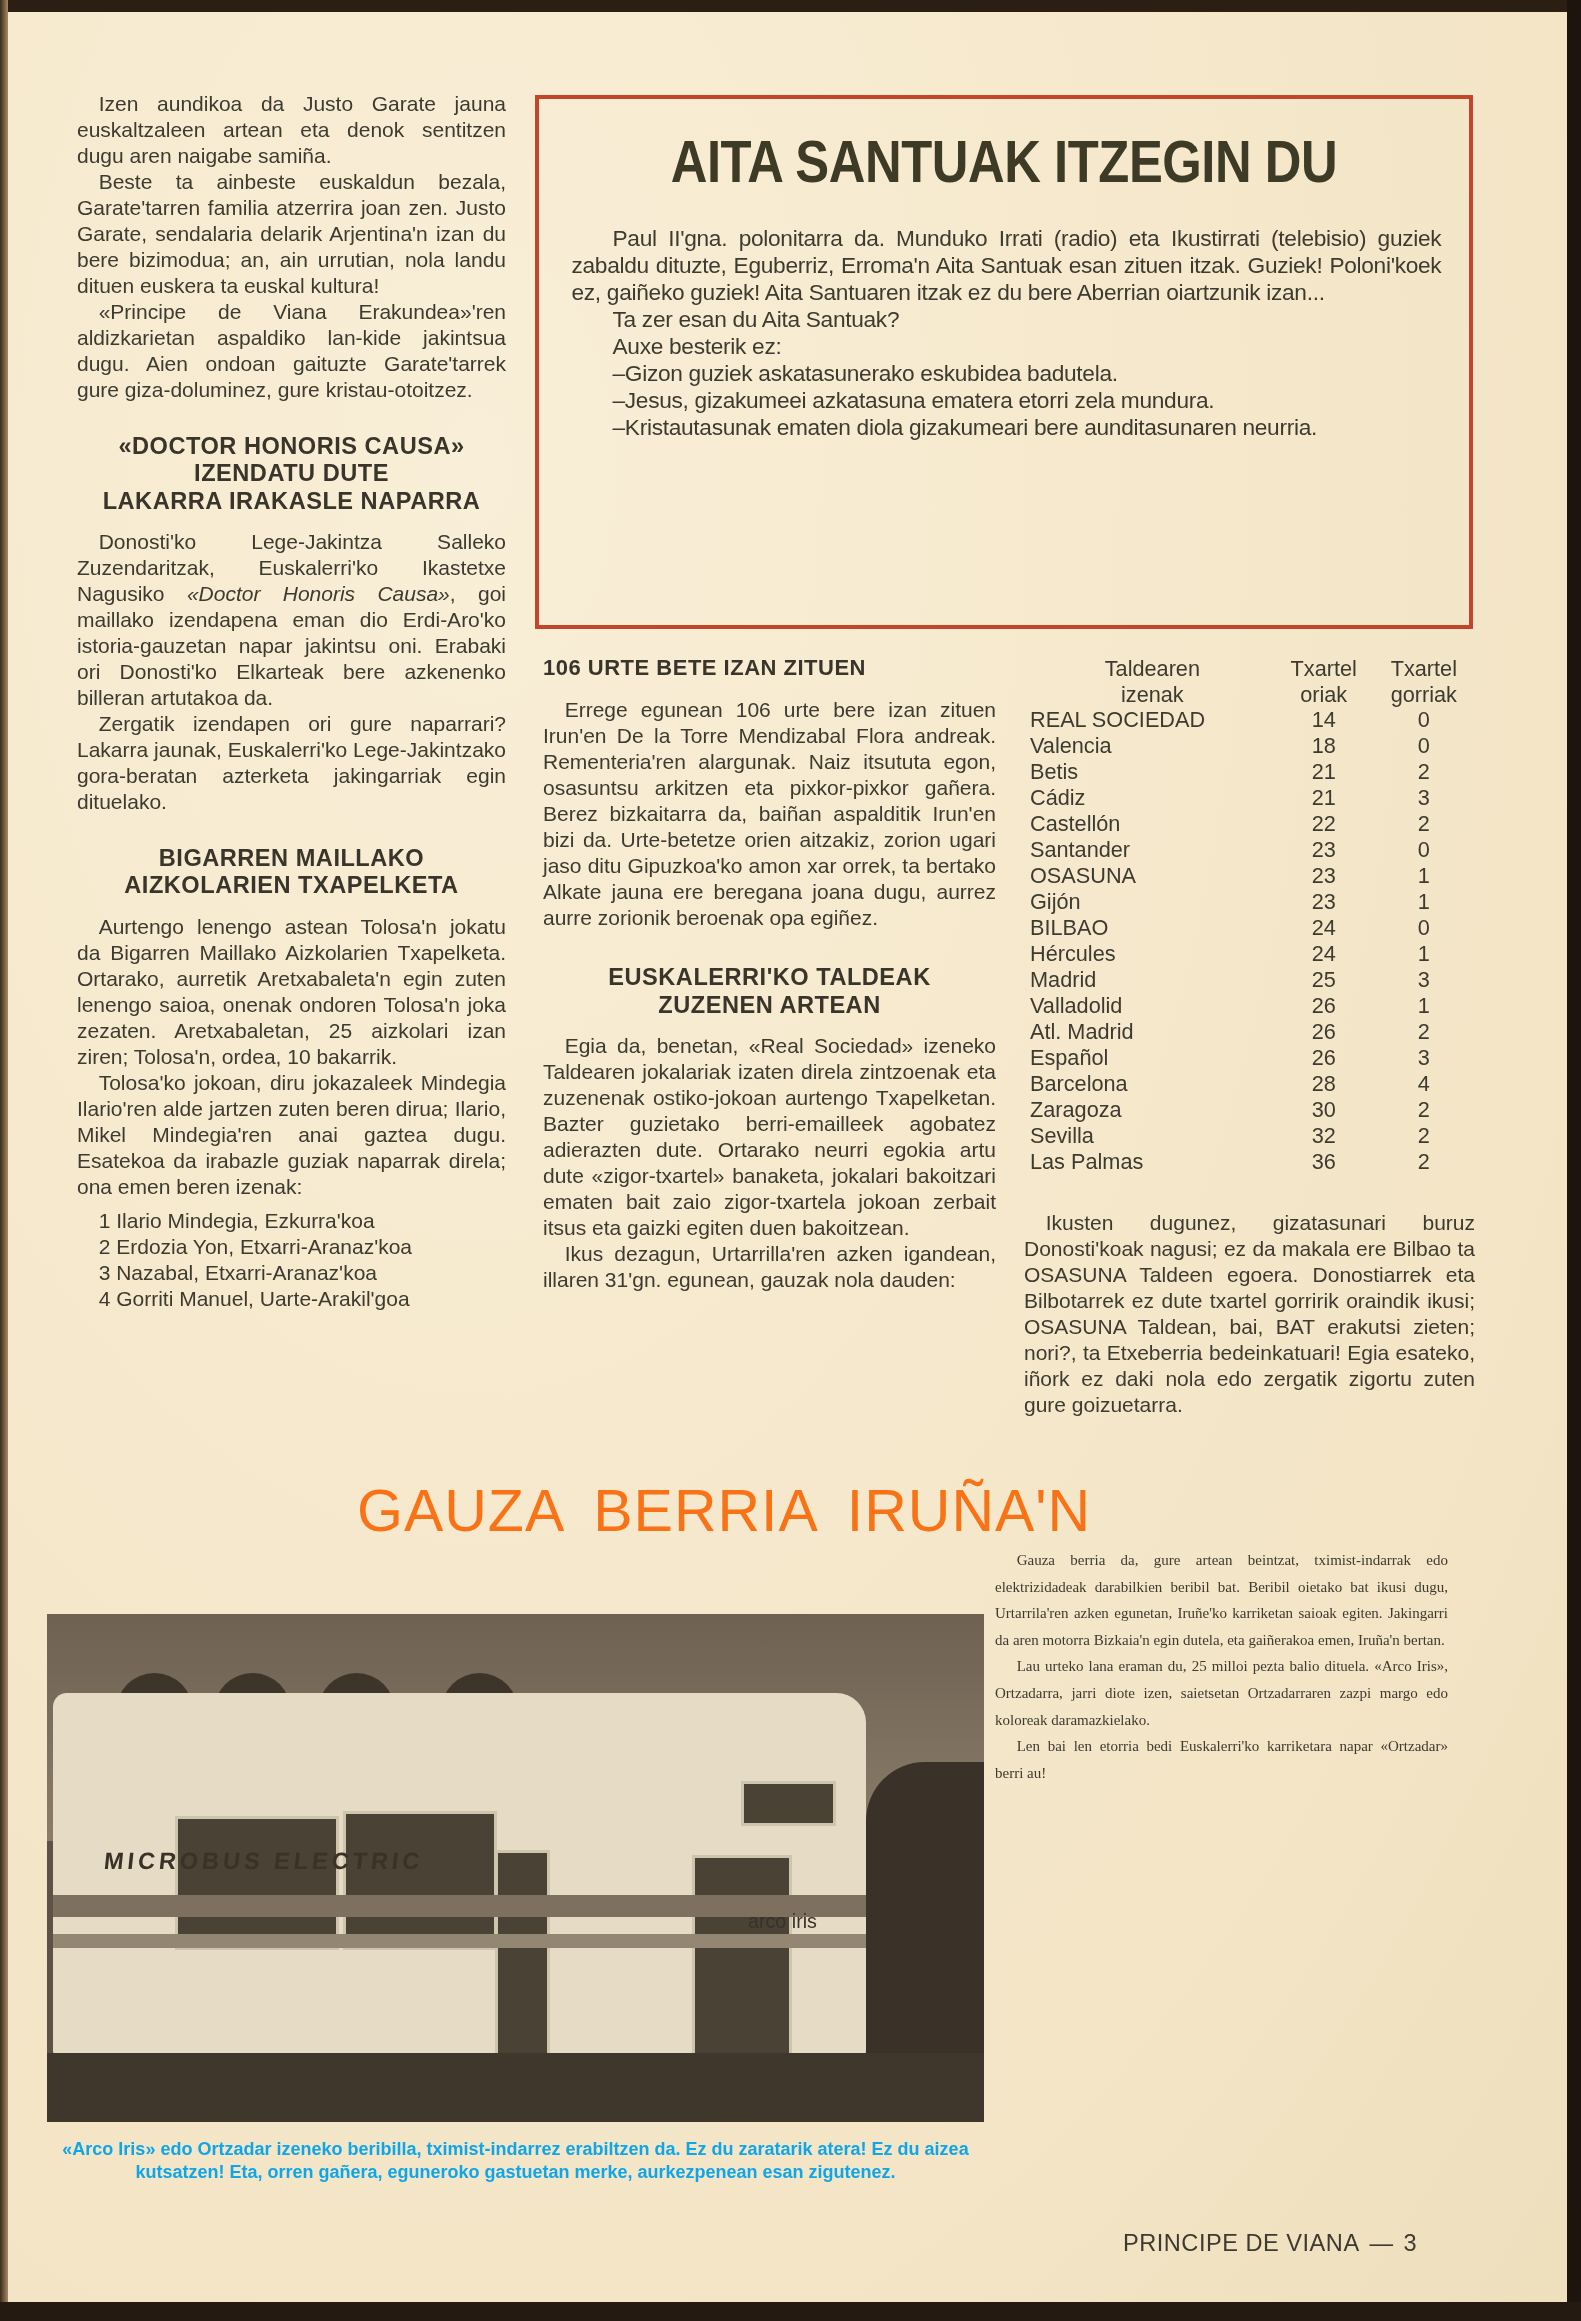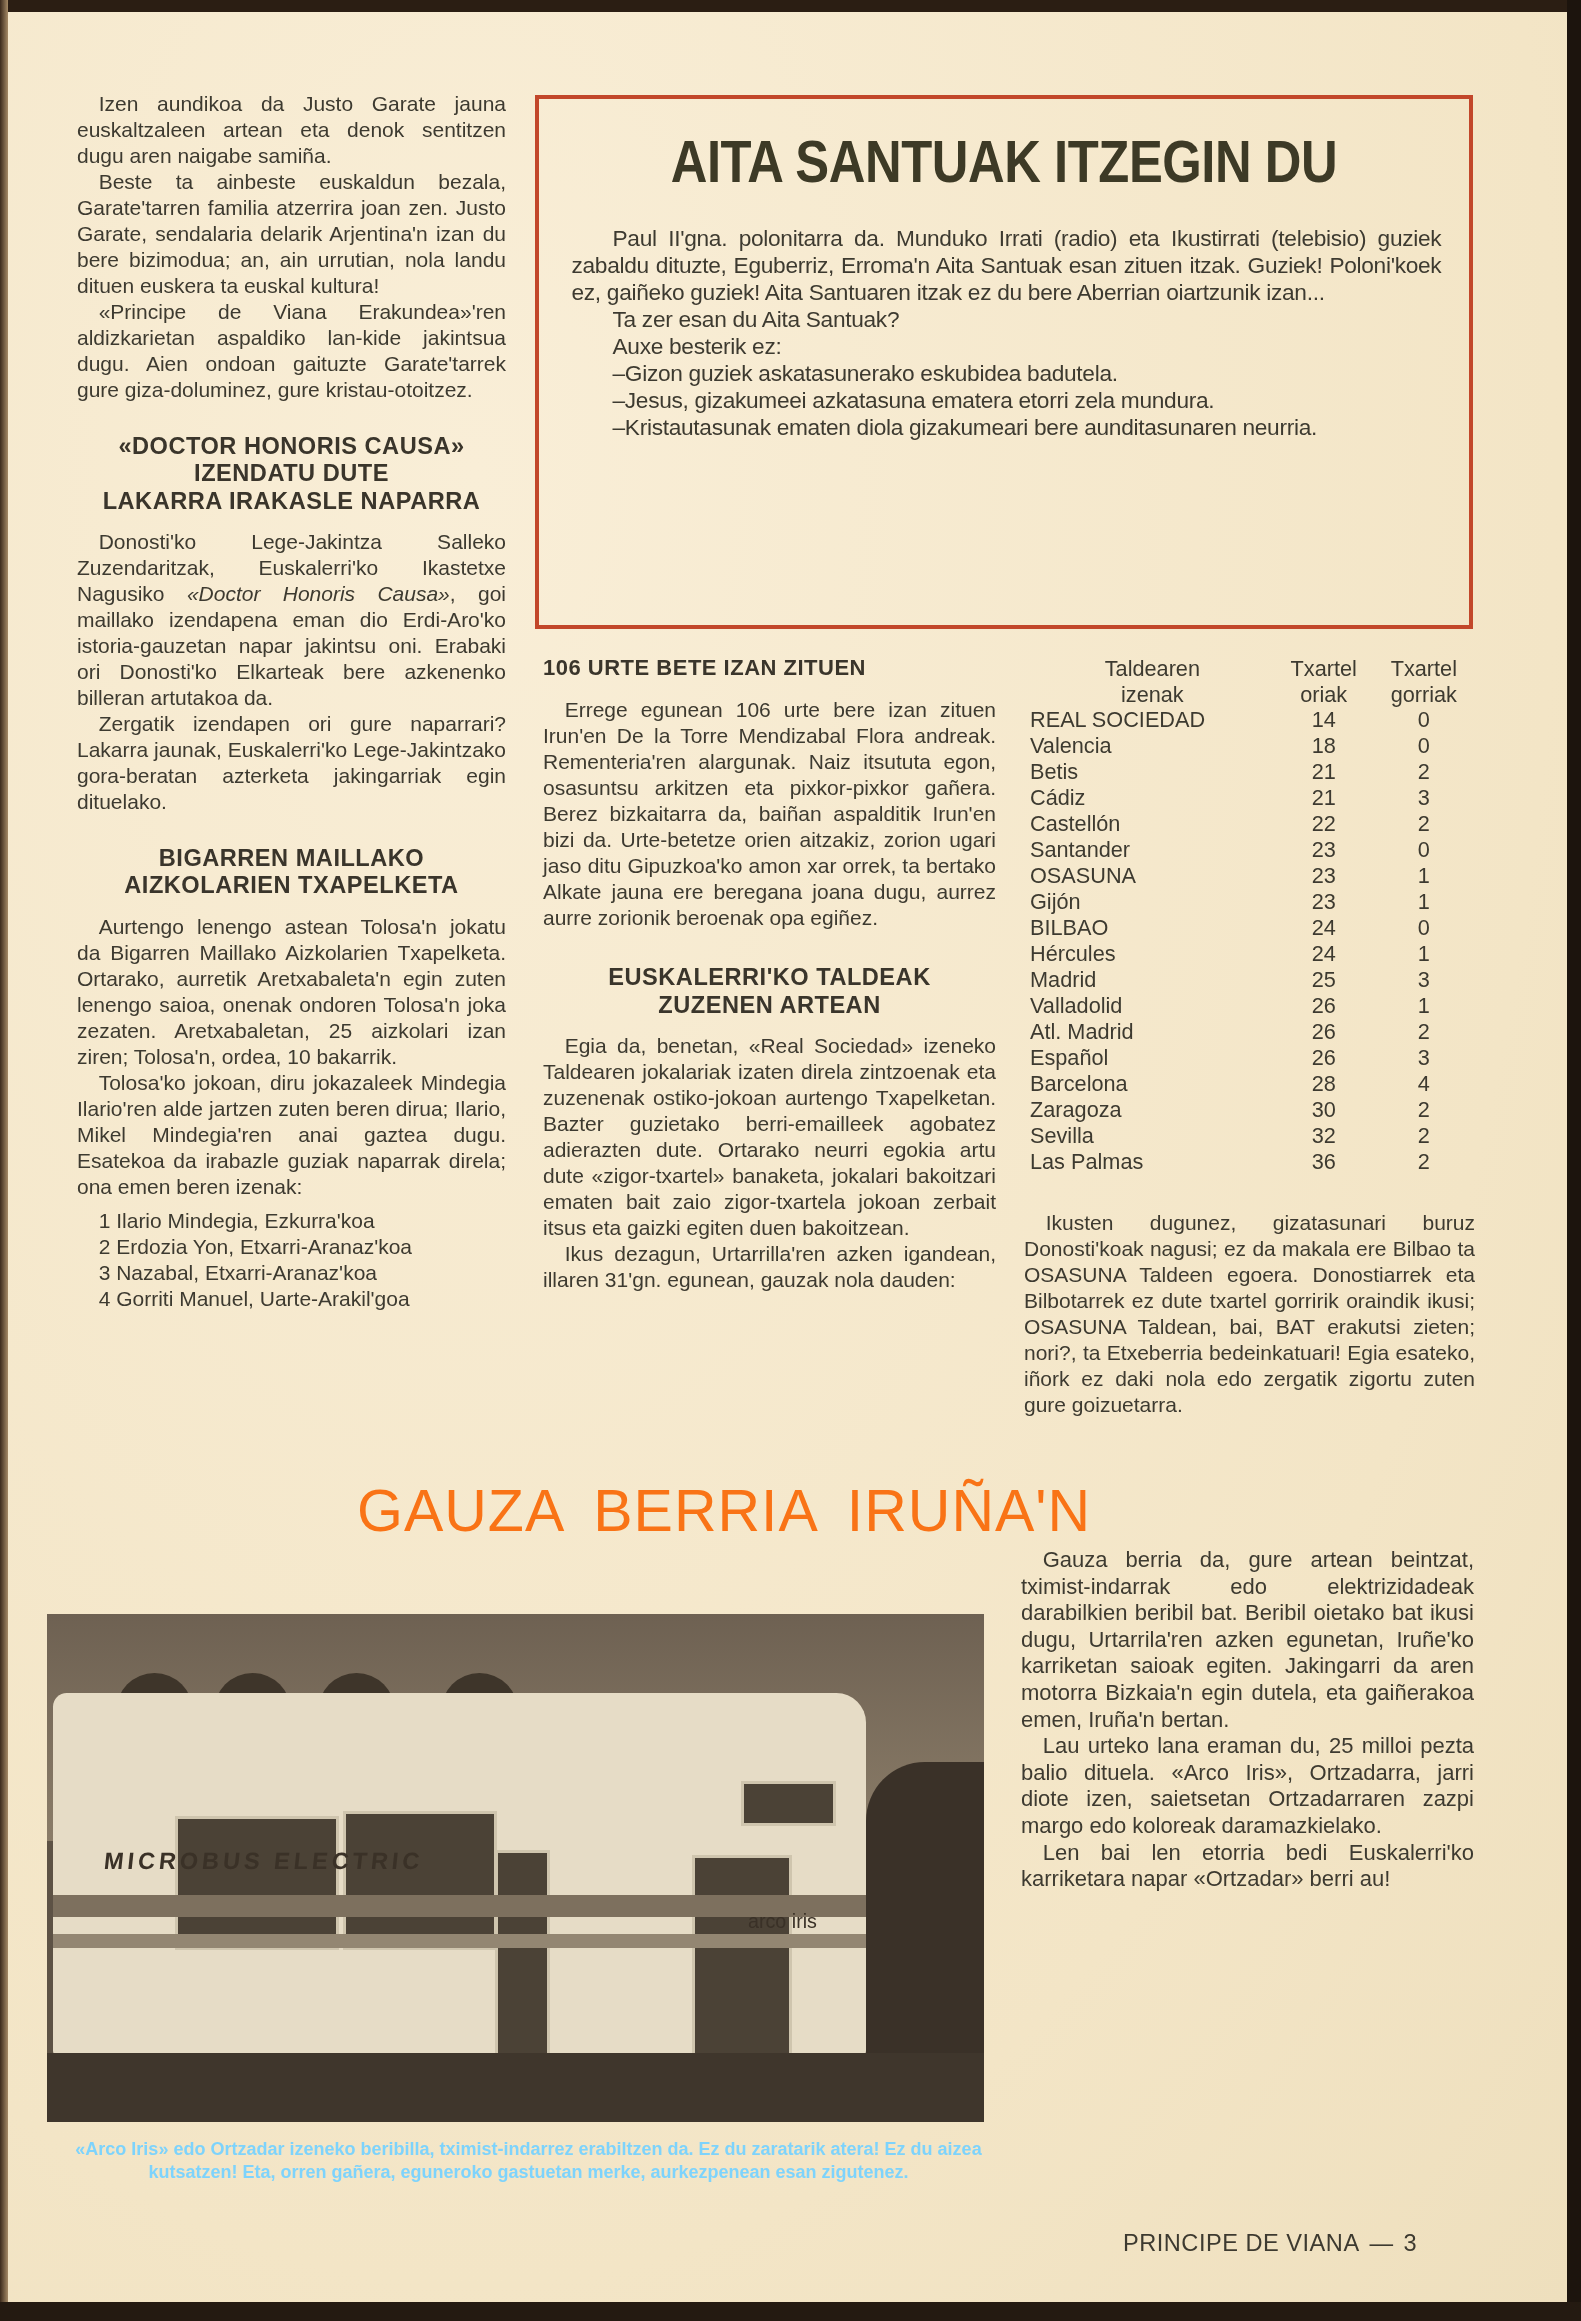--- a/index.html
+++ b/index.html
@@ -74,26 +74,26 @@
   .ph-bus { position:absolute; left:5.9px; top:79px; width:813px; height:364px; background:#e6dcc6; border-radius:13.8px 29.6px 5.9px 5.9px; }
   .ph-stripe1 { position:absolute; left:5.9px; top:281px; width:813px; height:21.7px; background:#7d705e; }
   .ph-stripe2 { position:absolute; left:5.9px; top:320px; width:813px; height:13.8px; background:#938672; }
   .ph-win { position:absolute; background:#4b4236; border:3px solid #cfc5ae; }
   .ph-ground { position:absolute; left:0; bottom:0; width:100%; height:69px; background:#3f362c; }
   .ph-text1 { position:absolute; left:57px; top:234px; font-size:23.6px; letter-spacing:3.9px; color:#3a3127; font-weight:bold; transform:skewX(-6deg); }
   .ph-text2 { position:absolute; left:701px; top:296px; font-size:19.7px; color:#3a3127; }
   .ph-right { position:absolute; right:0; top:148px; width:118px; height:361px; background:#3a3128; border-radius:59px 0 0 0; }
 
   #caption {
-    position:absolute; left:60px; top:2138px; width:937px;
+    position:absolute; left:47px; top:2138px; width:937px;
     font-weight:bold; font-size:18px; line-height:22.7px; text-align:center;
     font-family:"Liberation Sans Narrow","Liberation Sans", sans-serif;
-    color:#7dd3fc;
-  }
-  #col-gauza { left:1021px; top:1547px; width:453px; font-size:22px; line-height:26.6px; }
+    color:#0ea5e9;
+  }
+  #col-gauza { left:995px; top:1547px; width:453px; font-size:15px; line-height:26.6px;font-family:Liberation Serif, serif; }
   #footer { position:absolute; left:1123px; top:2230px; font-size:23.6px; letter-spacing:0.5px; color:#3d3a30; }
   #footer .dash { margin:0 9.9px; }
 </style>
 </head>
 <body>
 
 <div class="edge-top"></div>
 <div class="edge-left"></div>
 <div class="edge-right"></div>
 <div class="edge-bottom"></div>

